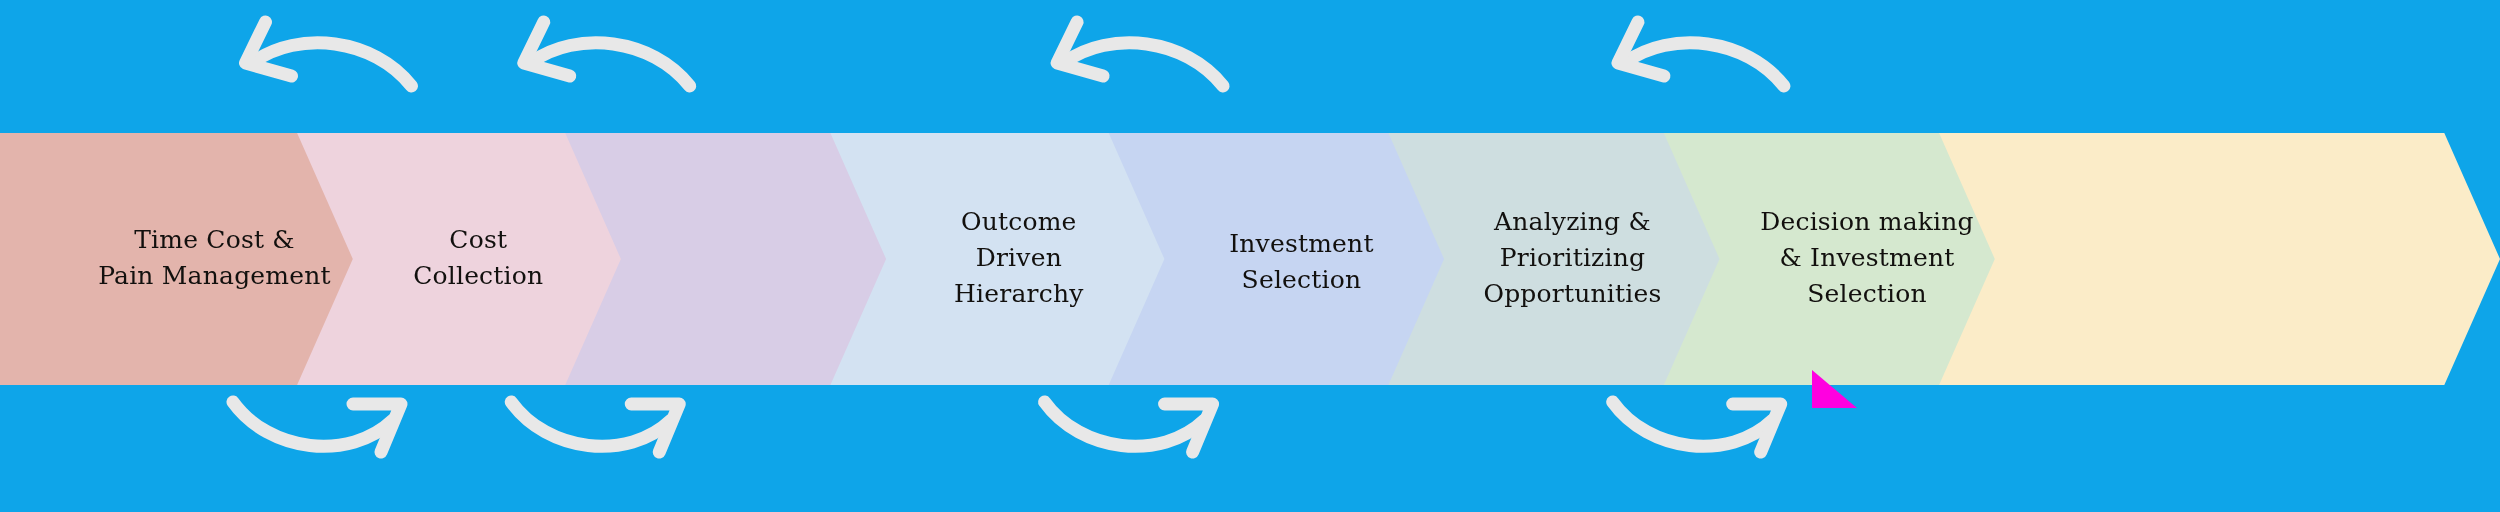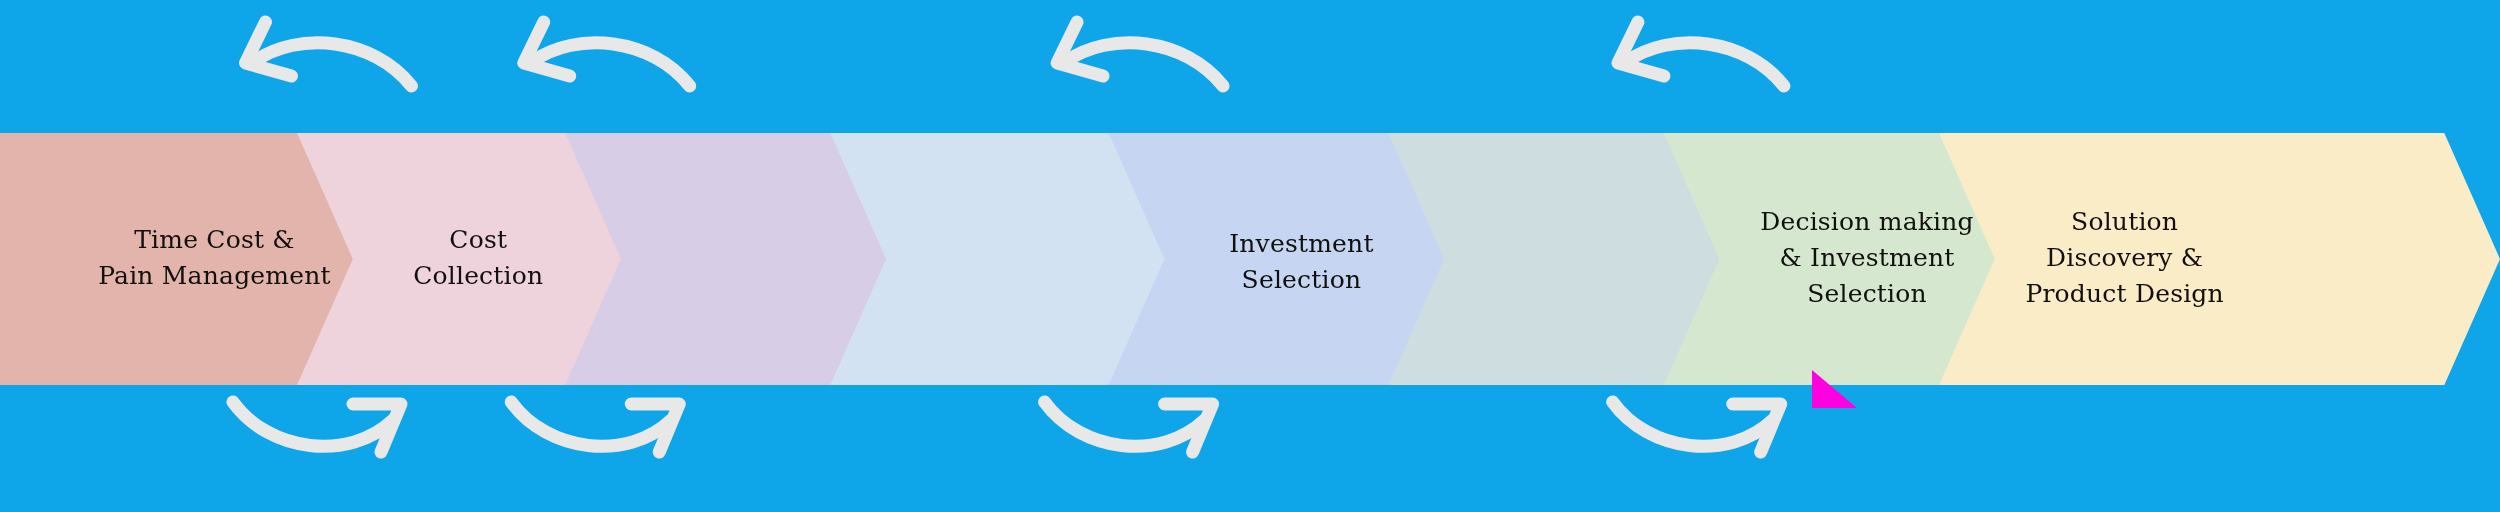--- a/index.html
+++ b/index.html
@@ -107,21 +107,24 @@
     </svg>
 
   <svg id="cursor-layer" viewBox="0 0 2500 512" preserveAspectRatio="none">
       <polygon points="1812,370 1857,408 1812,408" fill="#ff00e0"></polygon>
     </svg>
 
 <div class="step-label" style="left: 54.4928px; width: 320px; top: 222px;">Time Cost &amp;
 Pain Management</div>
     <div class="step-label" style="left: 318.261px; width: 320px; top: 222px;">Cost
 Collection</div>
+    <div class="step-label" style="left: 858.841px; width: 320px; top: 204px;">Outcome
+Driven
+Hierarchy</div>
     <div class="step-label" style="left: 1141.45px; width: 320px; top: 226px;">Investment
 Selection</div>
+    <div class="step-label" style="left: 1412.46px; width: 320px; top: 204px;">Analyzing &amp;
+Prioritizing
+Opportunities</div>
     <div class="step-label" style="left: 1707px; width: 320px; top: 204px;">Decision making
 &amp; Investment
 Selection</div>
-    <div class="step-label" style="left: 1964.64px; width: 320px; top: 204px;">Solution
-Discovery &amp;
-Product Design</div>
   </div>
 
 </body></html>

